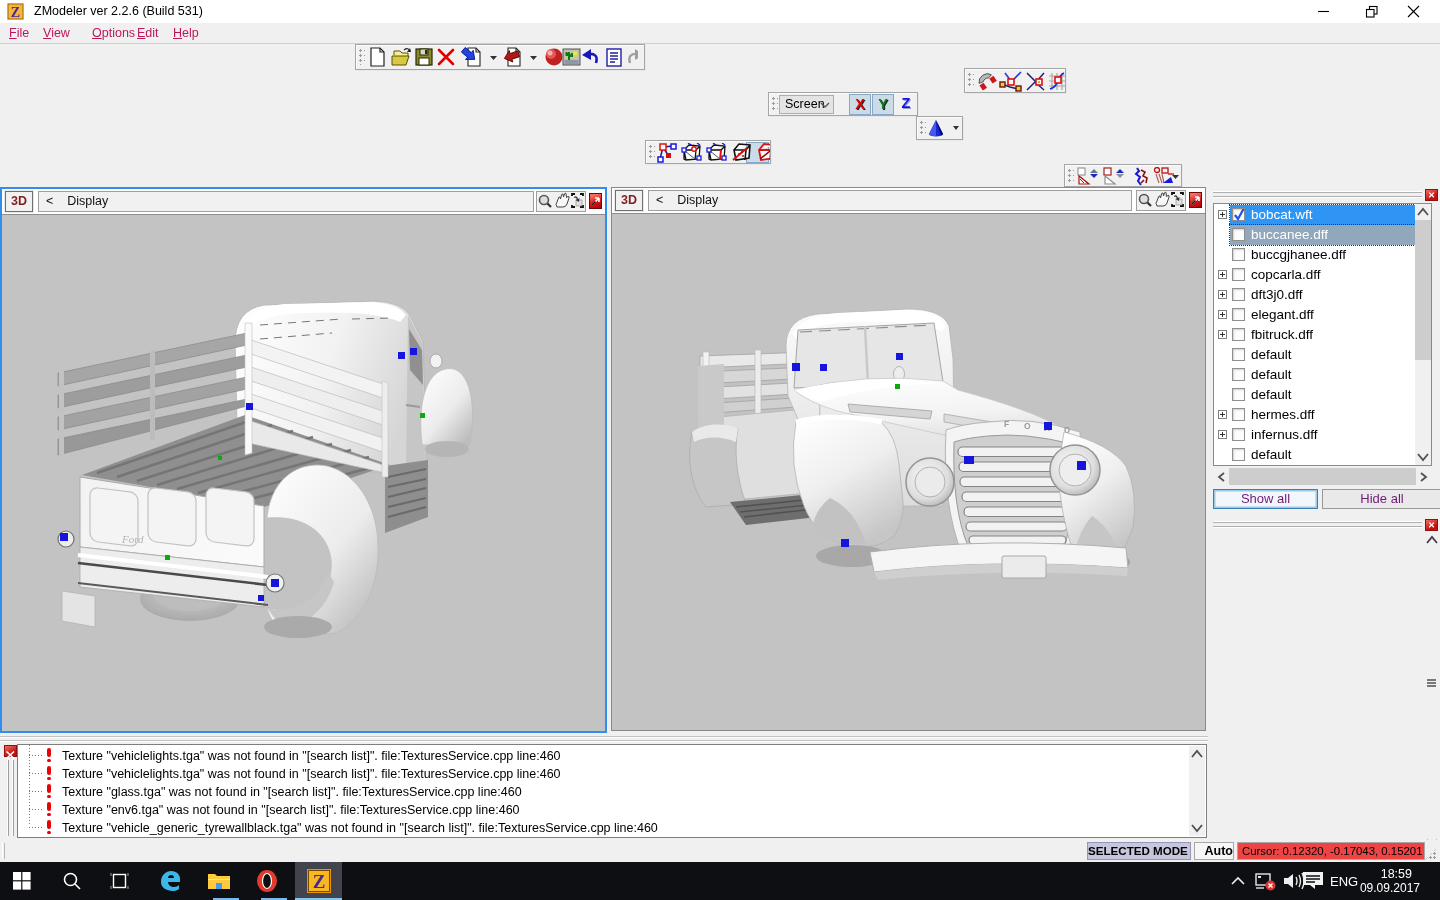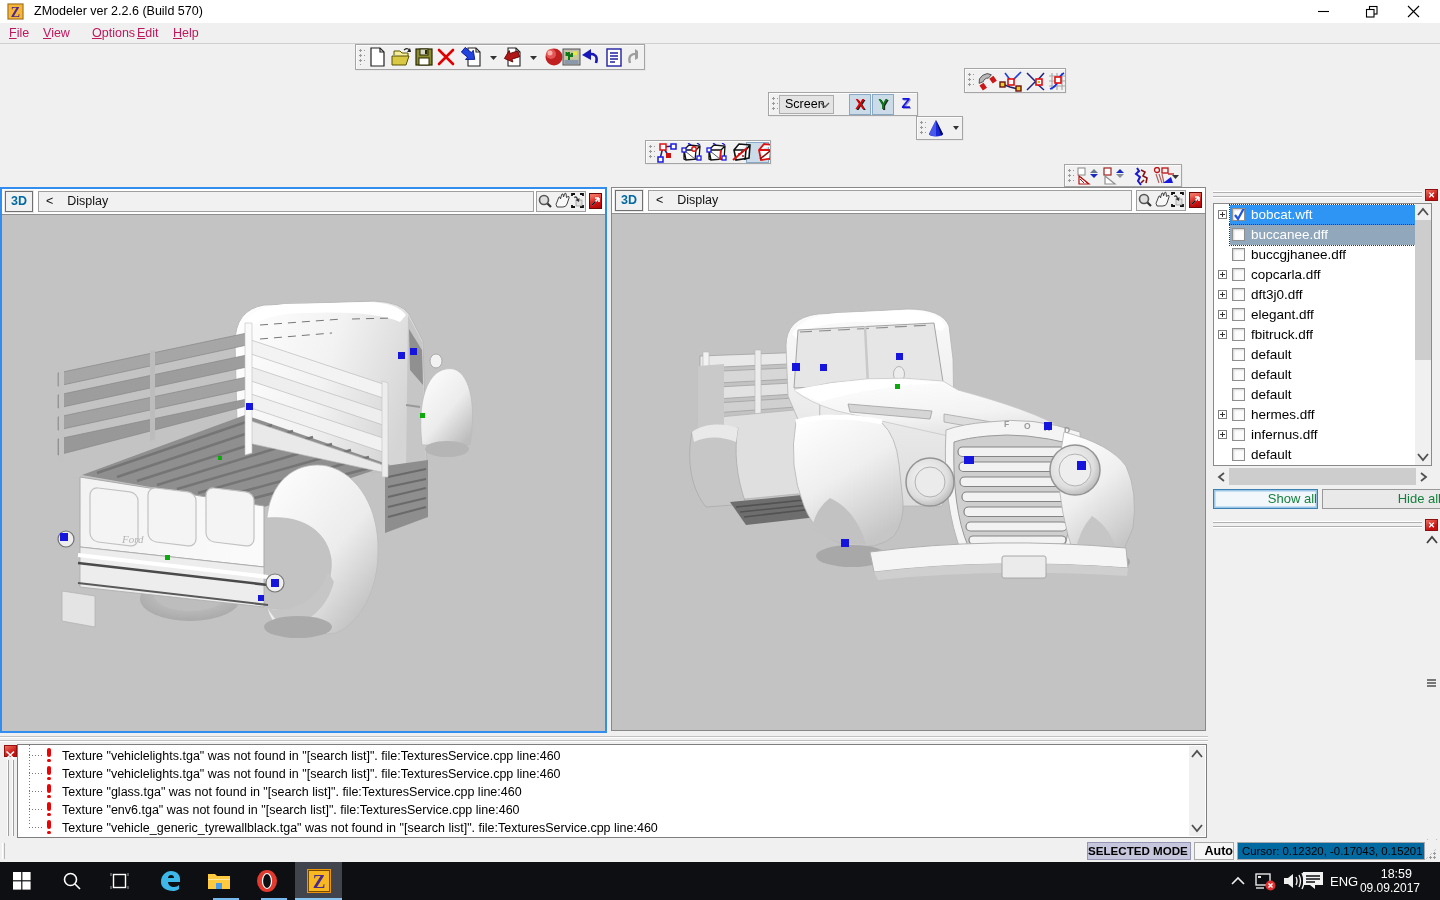--- a/index.html
+++ b/index.html
@@ -12,40 +12,40 @@
 .menuitem u { text-decoration:underline; }
 .tbar { position:absolute; background:#f1f1f1; border:1px solid #a5a5a5; box-shadow:inset 1px 1px 0 #fcfcfc, 1px 1px 0 #e8e8e8; }
 .grip { position:absolute; left:3px; top:4px; bottom:4px; width:6px;
   background-image:radial-gradient(circle at 1.5px 1.5px,#9a9a9a 1px,transparent 1.2px);
   background-size:5px 5px; }
 .icon { position:absolute; top:2px; }
 .pressed { background:#ccdbe8; border:1px solid #88a8c8; }
 .viewport { position:absolute; }
 #vp1 { left:0px; top:187px; width:607px; height:546px; border:2px solid #318ef0; background:#fff; }
 #vp2 { left:611px; top:187px; width:595px; height:544px; border:1px solid #888888; background:#fff; }
-.btn3d { position:absolute; left:3px; top:2px; width:28px; height:21px; background:#f1f1f1; border:1px solid #707070; outline:1px solid #e8e8e8; font-weight:bold; font-size:12.5px; text-align:center; line-height:19px; color:#0369a1; }
+.btn3d { position:absolute; left:3px; top:2px; width:28px; height:21px; background:#f1f1f1; border:1px solid #707070; outline:1px solid #e8e8e8; font-weight:bold; font-size:12.5px; text-align:center; line-height:19px; color:#7f1d1d; }
 .vptitle { position:absolute; left:36px; top:2px; height:21px; background:#f1f1f1; border:1px solid #9f9f9f; font-size:12.5px; line-height:19px; color:#111; padding-left:7px; }
 .vpicons { position:absolute; top:2px; height:21px; width:50px; background:#f1f1f1; border:1px solid #9f9f9f; }
 .redbtn { position:absolute; top:4px; width:13px; height:16px; background:linear-gradient(160deg,#f07060 15%,#d41414 60%,#a90808); border:1px solid #6d0808; }
 .redbtn svg { position:absolute; left:0; top:0; }
 .vpcontent { position:absolute; left:0; right:0; background:#c3c3c3; border-top:1px solid #8e8e8e; }
 #rpanel { left:1209px; top:187px; width:231px; height:676px; background:#f0f0f0; }
 .phead .lines { position:absolute; left:4px; right:18px; height:5px; border-top:1px solid #b0b0b0; border-bottom:1px solid #b0b0b0; box-shadow:0 1px 0 #fff,0 -1px 0 #fff; }
 .closer { position:absolute; right:2px; width:13px; height:12px; background:linear-gradient(150deg,#f07060,#c41010 70%); border:1px solid #901010; }
 .closer:before { content:"\2715"; position:absolute; left:2px; top:0px; font-size:8.5px; color:#fff; font-weight:bold; }
 #filelist { position:absolute; left:4px; top:16px; width:219px; height:263px; background:#fff; border:1px solid #8a8a8a; }
 .row { position:absolute; left:16px; width:187px; height:20px; font-size:13.5px; color:#000; }
 .rowsel1 { background:#2f95f5; color:#fff; outline:1px dotted #333; }
 .rowsel2 { background:#91a7bc; color:#fff; outline:1px dotted #333; }
 .plus { position:absolute; left:-12px; top:5px; width:9px; height:9px; border:1px solid #808080; background:#fff; }
 .plus:before { content:""; position:absolute; left:1px; top:3px; width:5px; height:1px; background:#333; }
 .plus:after { content:""; position:absolute; left:3px; top:1px; width:1px; height:5px; background:#333; }
 .cb { position:absolute; left:2px; top:3px; width:13px; height:13px; background:#fdfdfd; border:1px solid #8e8e8e; box-shadow:inset 1px 1px 2px #cfcfcf; }
 .rowtxt { position:absolute; left:21px; top:2px; white-space:nowrap; }
-.pbtn { position:absolute; height:20px; background:#e9e9e9; border:1px solid #989898; font-size:13px; text-align:right; line-height:18px; color:#15803d; }
+.pbtn { position:absolute; height:20px; background:#e9e9e9; border:1px solid #989898; font-size:13px; text-align:center; line-height:18px; color:#701a75; }
 #logpanel { left:0; top:744px; width:1210px; height:96px; background:#f0f0f0; }
 #logbox { position:absolute; left:17px; top:0px; width:1190px; height:94px; background:#fff; border:1px solid #7e7e7e; }
 .logrow { position:absolute; left:0; height:18px; font-size:12.5px; color:#000; white-space:nowrap; }
 .logtxt { position:absolute; left:44px; top:2px; }
 .tstub { position:absolute; left:11px; top:8px; width:14px; height:1px; background-image:linear-gradient(90deg,#777 1px,transparent 1px); background-size:3px 1px; }
 .excl { position:absolute; left:27px; top:1px; width:7px; height:14px; }
 .excl:before { content:""; position:absolute; left:1.5px; top:0; width:4px; height:9px; background:#e80404; border-radius:2px; }
 .excl:after { content:""; position:absolute; left:1.5px; top:10.5px; width:4px; height:3.5px; background:#e80404; border-radius:1.5px; }
 #statusbar { left:0; top:840px; width:1440px; height:22px; background:#f0f0f0; }
 .sbox { position:absolute; top:2px; height:18px; font-size:12px; line-height:16px; }
@@ -54,21 +54,21 @@
 </style>
 </head>
 <body>
 <div id="app">
   <div class="abs" id="titlebar">
     <svg class="abs" style="left:7px;top:3px" width="17" height="17">
       <rect x="0" y="0" width="17" height="17" fill="#e8e8e8"></rect>
       <rect x="1" y="1" width="15" height="15" fill="#f7b53a" stroke="#9a6a10" stroke-width="1"></rect>
       <text x="8.5" y="13.5" font-size="14" font-weight="bold" fill="#4a2a8e" text-anchor="middle" font-family="Liberation Serif, serif">Z</text>
     </svg>
-    <div class="abs" id="titletext">ZModeler ver 2.2.6 (Build 570)</div>
+    <div class="abs" id="titletext">ZModeler ver 2.2.6 (Build 531)</div>
     <svg class="abs" style="left:1310px;top:0" width="130" height="23">
       <line x1="8" y1="11.5" x2="19" y2="11.5" stroke="#000" stroke-width="1.1"></line>
       <rect x="59.5" y="6.5" width="7.5" height="7.5" fill="#fff" stroke="#000" stroke-width="1.1"></rect>
       <rect x="56.5" y="9.5" width="7.5" height="7.5" fill="#fff" stroke="#000" stroke-width="1.1"></rect>
       <line x1="98" y1="6" x2="109" y2="17" stroke="#000" stroke-width="1.1"></line>
       <line x1="109" y1="6" x2="98" y2="17" stroke="#000" stroke-width="1.1"></line>
     </svg>
   </div>
   <div class="abs" id="menubar">
     <div class="menuitem" style="left:9px"><u>F</u>ile</div>
@@ -639,21 +639,21 @@
             <path d="M1 2 L6 8 L11 2" fill="none" stroke="#505050" stroke-width="1.8"></path>
           </svg>
       </div>
     </div>
   </div>
 
   <div class="abs" id="statusbar">
     <div class="abs" style="left:2px;top:3px;width:3px;height:16px;border-left:1px solid #fff;border-right:1px solid #b8b8b8"></div>
     <div class="sbox" style="left:1087px;width:104px;background:#c6c6dd;border:1px solid #9595b5;font-weight:bold;text-align:left;font-size:11.6px">SELECTED MODE</div>
     <div class="sbox" style="left:1194px;width:40px;background:#f6f6f6;border:1px solid #a8a8a8;font-weight:bold;text-align:right;font-size:12.5px">Auto</div>
-    <div class="sbox" style="left:1237px;width:188px;background:#0369a1;border:1px solid #a8a8a8;padding-left:4px;font-size:11.4px">Cursor: 0.12320, -0.17043, 0.15201</div>
+    <div class="sbox" style="left:1237px;width:188px;background:#ef4444;border:1px solid #a8a8a8;padding-left:4px;font-size:11.4px">Cursor: 0.12320, -0.17043, 0.15201</div>
     <div class="abs" style="right:3px;top:8px;width:12px;height:12px;background-image:radial-gradient(circle at 1.5px 1.5px,#9a9a9a 1.2px,transparent 1.4px);background-size:4px 4px;clip-path:polygon(100% 0,100% 100%,0 100%)"></div>
   </div>
 
   <div class="abs" id="taskbar">
     <svg class="abs" style="left:13px;top:10px" width="18" height="18" viewBox="0 0 18 18">
       <rect x="0" y="0" width="8.2" height="8.2" fill="#fff"></rect>
         <rect x="9.4" y="0" width="8.2" height="8.2" fill="#fff"></rect>
       <rect x="0" y="9.4" width="8.2" height="8.2" fill="#fff"></rect>
         <rect x="9.4" y="9.4" width="8.2" height="8.2" fill="#fff"></rect>
     </svg>

